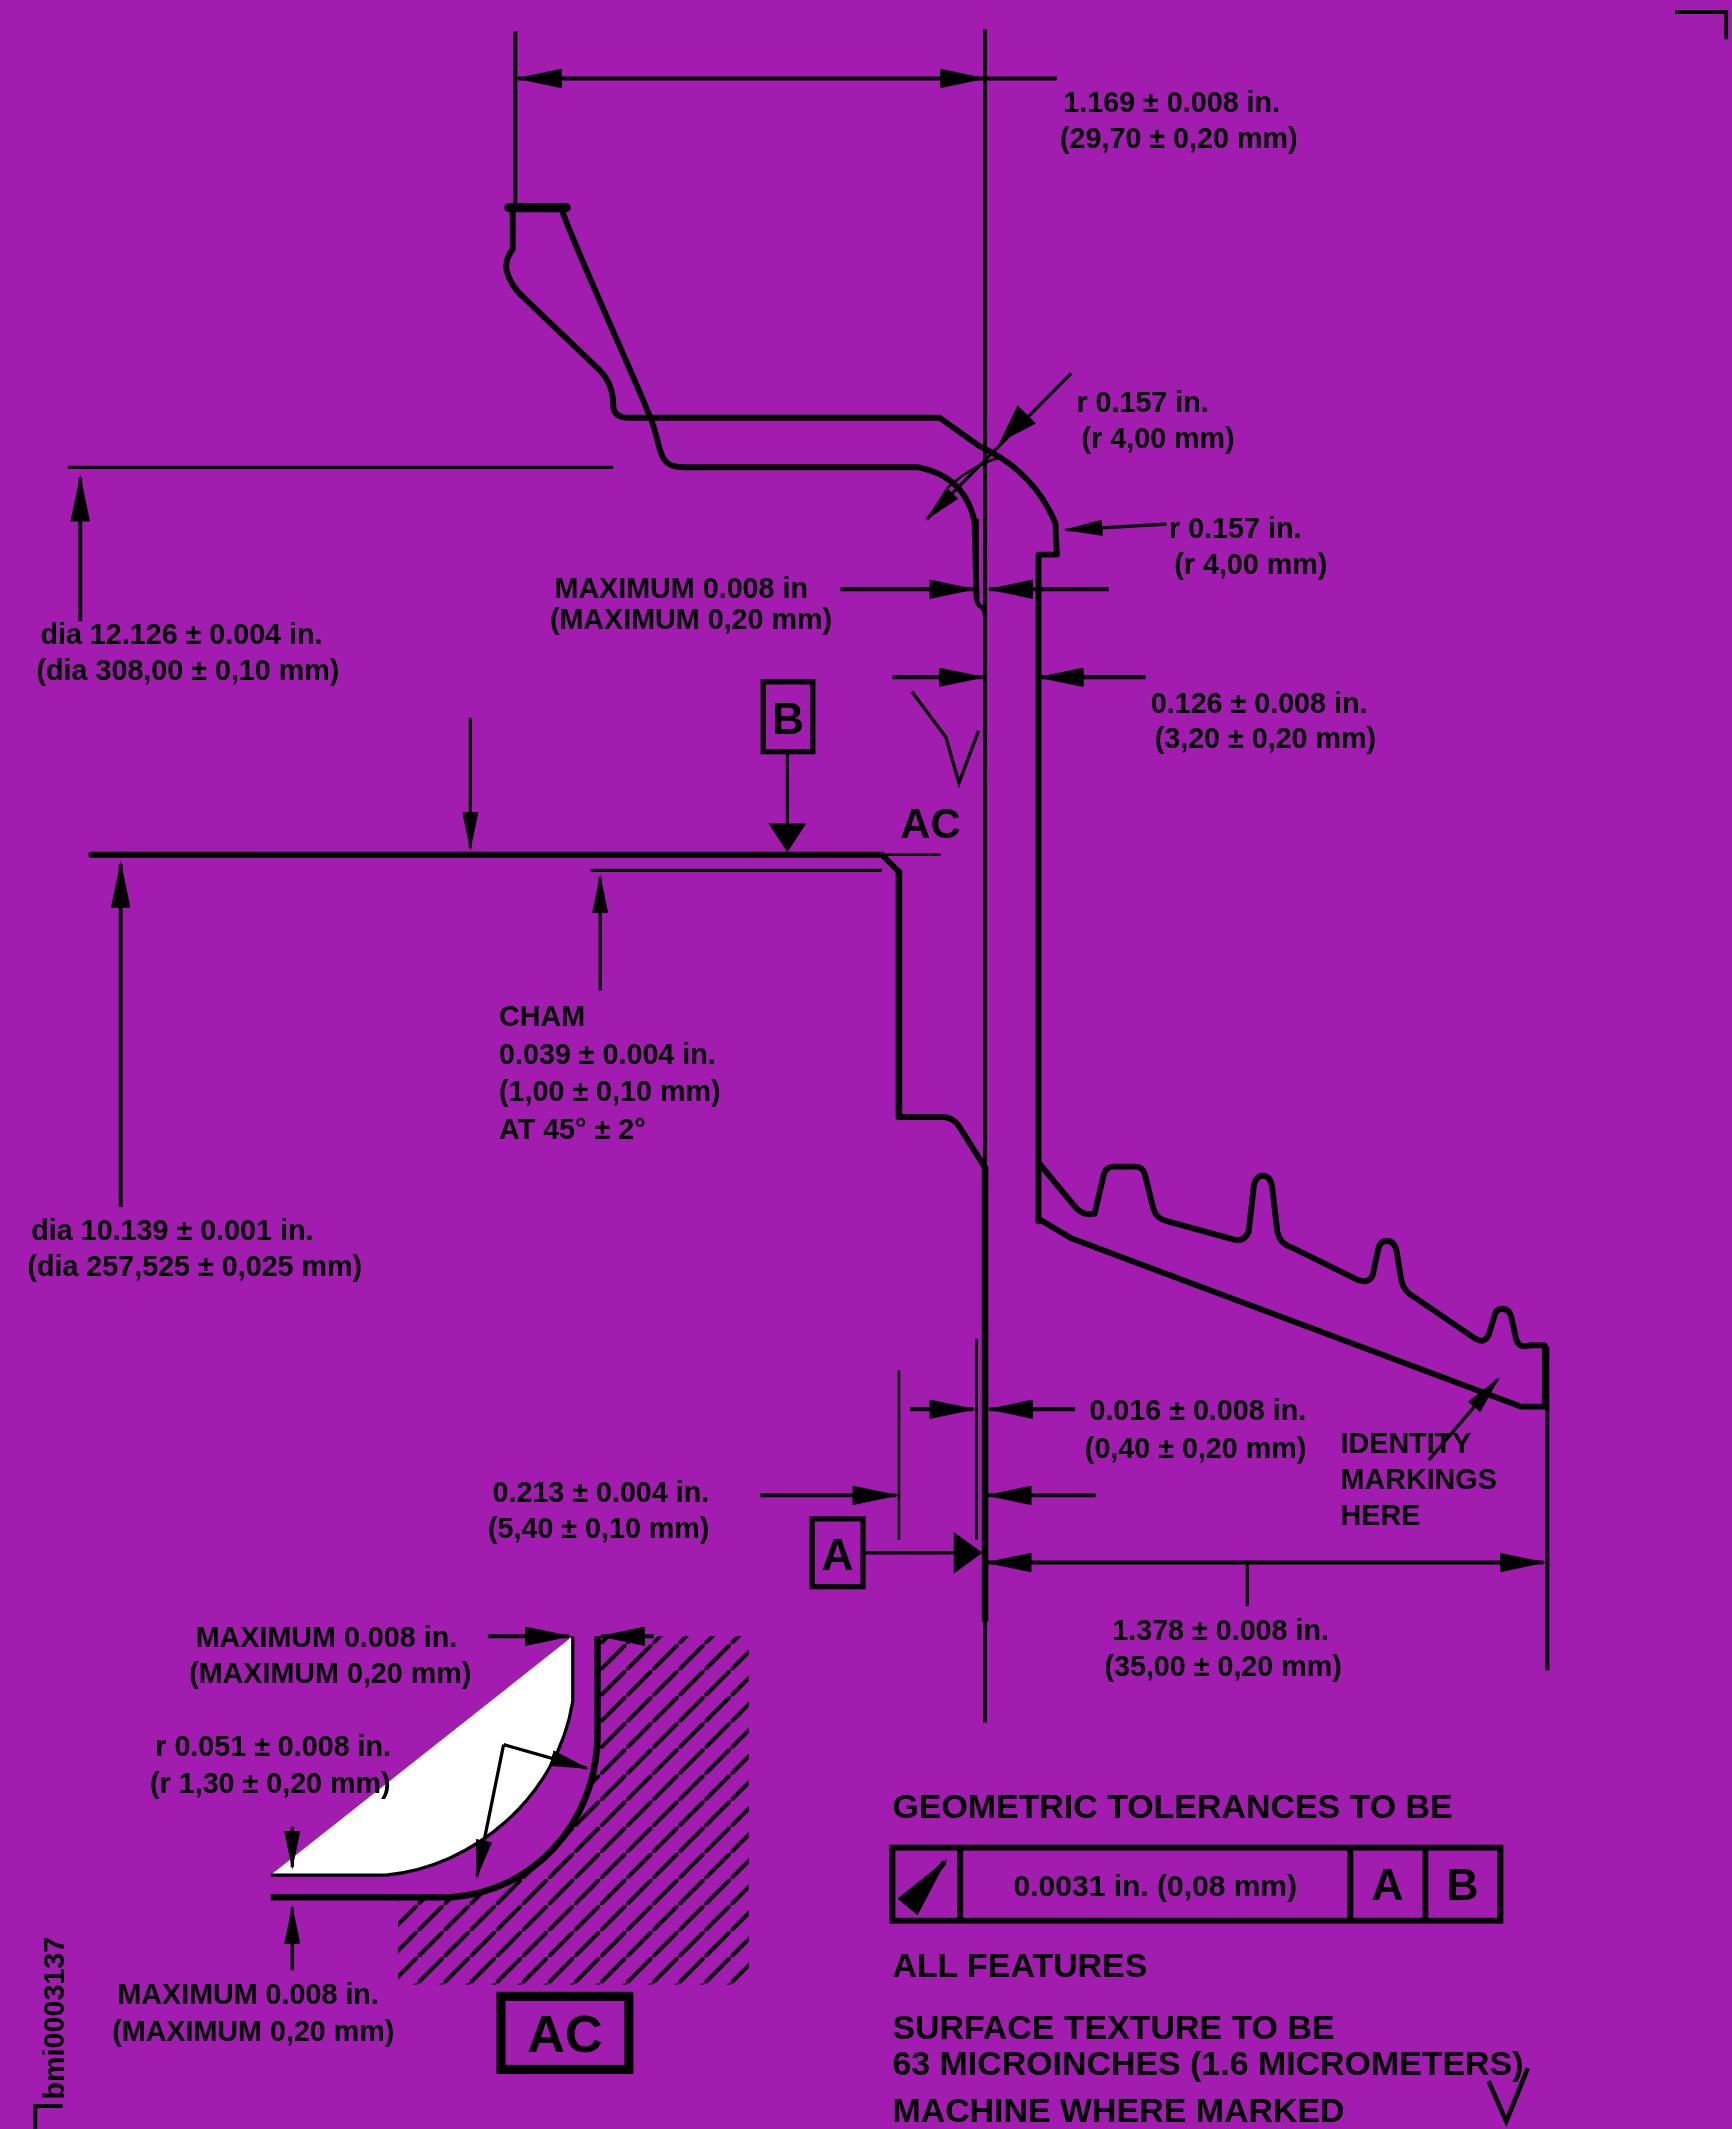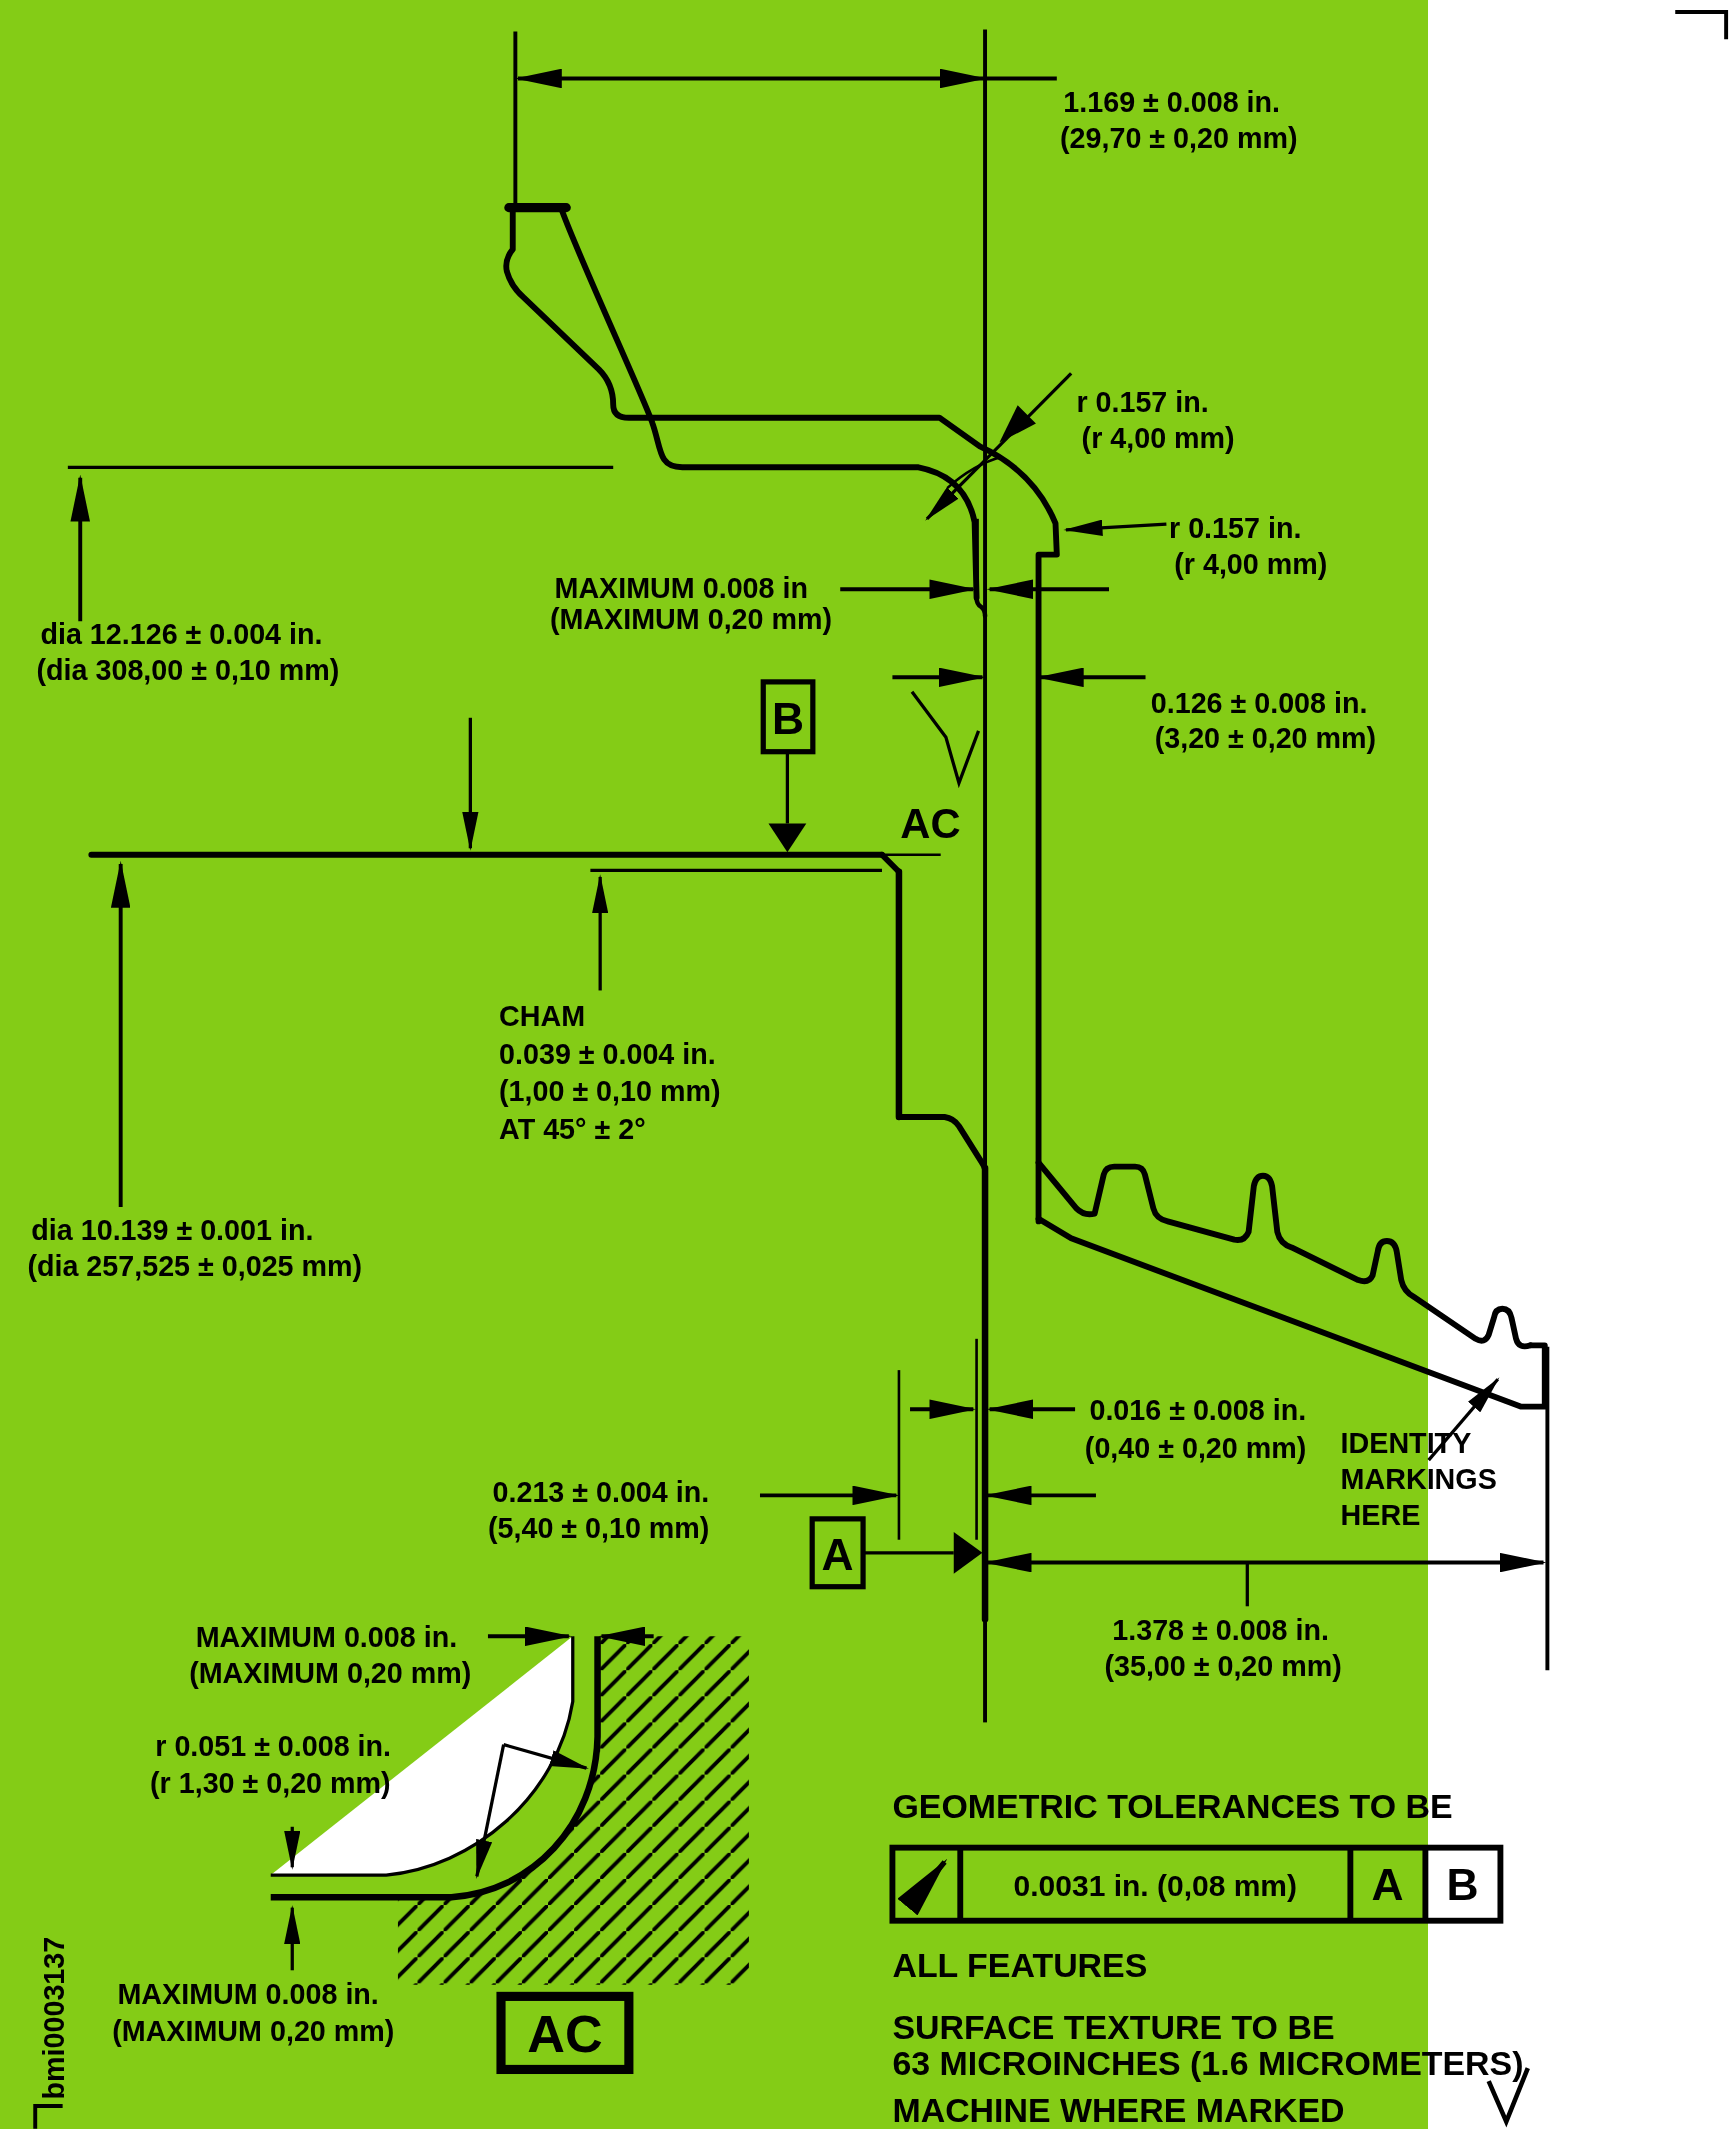--- a/index.html
+++ b/index.html
@@ -1,16 +1,16 @@
 <!DOCTYPE html>
 <html style="font-size:10.4px"><head>
 <meta charset="utf-8">
 <style>
   html,body{margin:0;padding:0;background:#fff;}
-  .page{position:relative;width:1428px;height:2129px;background:#84cc16;}
+  .page{position:relative;width:1732px;height:2129px;background:#a21caf;}
   svg{display:block}
   .t{font:700 44px "Liberation Sans", sans-serif;fill:#000;}
   .note{font:700 52px "Liberation Sans", sans-serif;fill:#000;}
   .datum{font:700 68px "Liberation Sans", sans-serif;fill:#000;text-anchor:middle;}
   .acbig{font:700 80px "Liberation Sans", sans-serif;fill:#000;text-anchor:middle;}
   .acmid{font:700 64px "Liberation Sans", sans-serif;fill:#000;}
   .fcf{font:700 46px "Liberation Sans", sans-serif;fill:#000;text-anchor:middle;}
   .vert{font:700 44px "Liberation Sans", sans-serif;fill:#000;}
   path,line,polyline{vector-effect:none}
 </style>

